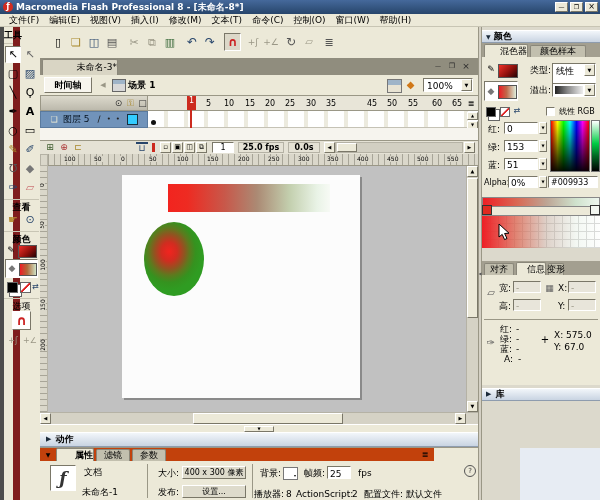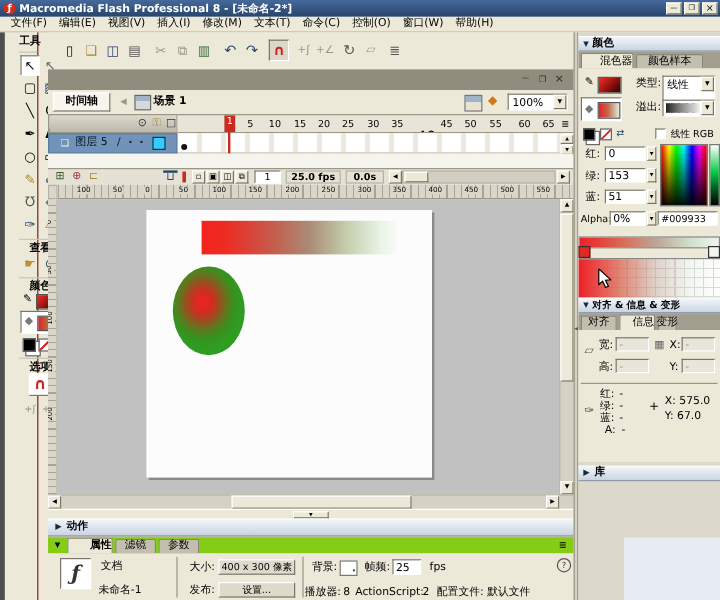--- a/index.html
+++ b/index.html
@@ -21,21 +21,21 @@
   .gray{color:#9a9786}
   .checker{background-image:
       repeating-linear-gradient(0deg,#d8d8d8 0 1px,transparent 1px 8px),
       repeating-linear-gradient(90deg,#d8d8d8 0 1px,transparent 1px 8px);background-color:#fff}
 </style>
 </head>
 <body>
 
 <div class="ab" style="left:0;top:0;width:600px;height:14px;background:linear-gradient(180deg,#45699b,#27456b);display:flex;align-items:center">
   <span class="ico" style="width:10px;height:10px;margin:0 3px;background:#d22b1f;border-radius:50%;color:#fff;font-size:8px;font-weight:bold">ƒ</span>
-  <span style="color:#fff;font-size:9px;font-weight:bold">Macromedia Flash Professional 8 - [未命名-2*]</span>
+  <span style="color:#fff;font-size:9px;font-weight:bold">Macromedia Flash Professional 8 - [未命名-8*]</span>
   <span class="ab btn ico" style="right:32px;top:2px;width:13px;height:10px;font-size:6px">—</span>
   <span class="ab btn ico" style="right:17px;top:2px;width:13px;height:10px;font-size:6px">❐</span>
   <span class="ab btn ico" style="right:2px;top:2px;width:13px;height:10px;font-size:8px">×</span>
 </div>
 
 <div class="ab" style="left:0;top:14px;width:600px;height:13px;background:#ece9d8;border-bottom:1px solid #c8c5b4;display:flex;align-items:center;padding-left:4px;box-sizing:border-box">
   <span class="t" style="padding:0 5px">文件(F)</span>
   <span class="t" style="padding:0 5px">编辑(E)</span>
   <span class="t" style="padding:0 5px">视图(V)</span>
   <span class="t" style="padding:0 5px">插入(I)</span>
@@ -60,21 +60,21 @@
   <span class="ab ico" style="left:144px;top:7px;width:16px;height:16px;font-size:12px;color:#27456b">↶</span>
   <span class="ab ico" style="left:162px;top:7px;width:16px;height:16px;font-size:12px;color:#27456b">↷</span>
   <span class="ab ico press" style="left:184px;top:6px;width:17px;height:18px;font-size:12px;color:#c22;font-weight:bold">∩</span>
   <span class="ab ico gray" style="left:205px;top:7px;width:16px;height:16px;font-size:9px">+ʃ</span>
   <span class="ab ico gray" style="left:223px;top:7px;width:16px;height:16px;font-size:9px">+∠</span>
   <span class="ab ico" style="left:243px;top:7px;width:16px;height:16px;font-size:12px;color:#555">↻</span>
   <span class="ab ico gray" style="left:261px;top:7px;width:16px;height:16px;font-size:10px">▱</span>
   <span class="ab ico" style="left:281px;top:7px;width:16px;height:16px;font-size:11px;color:#555">≣</span>
 </div>
 
-<div class="ab" style="left:16px;top:27px;width:16px;height:473px;background:#ece9d8;border-right:1px solid #7f1d1d;box-sizing:border-box">
+<div class="ab" style="left:4px;top:27px;width:16px;height:473px;background:#ece9d8;border-right:7px solid #7f1d1d;box-sizing:border-box">
   <div class="t" style="text-align:center;font-weight:bold;padding-top:4px;border-bottom:1px solid #c8c5b4;padding-bottom:3px">工具</div>
 
   <span class="ab ico press" style="left:1px;top:19px;width:16px;height:17px;font-size:11px;background:#fff">↖</span>
   <span class="ab ico" style="left:18px;top:19px;width:16px;height:17px;font-size:11px;color:#666">↖</span>
   <span class="ab ico" style="left:1px;top:38px;width:16px;height:17px;font-size:11px">▢</span>
   <span class="ab ico" style="left:18px;top:38px;width:16px;height:17px;font-size:11px;color:#27456b">▨</span>
   <span class="ab ico" style="left:1px;top:57px;width:16px;height:17px;font-size:11px">╲</span>
   <span class="ab ico" style="left:18px;top:57px;width:16px;height:17px;font-size:11px">Ϙ</span>
   <span class="ab ico" style="left:1px;top:76px;width:16px;height:17px;font-size:11px">✒</span>
   <span class="ab ico" style="left:18px;top:76px;width:16px;height:17px;font-size:11px;font-weight:bold">A</span>
@@ -94,27 +94,30 @@
   <div class="ab t" style="left:0;top:204px;width:35px;text-align:center;font-weight:bold;border-top:1px solid #c8c5b4;padding-top:3px">颜色</div>
   <span class="ab ico" style="left:2px;top:217px;width:10px;height:12px;font-size:9px">✎</span>
   <span class="ab" style="left:14px;top:218px;width:17px;height:11px;border:1px solid #555;background:linear-gradient(135deg,#f03028 0%,#90100c 55%,#250404 100%)"></span>
   <div class="ab press" style="left:1px;top:232px;width:33px;height:19px;background:#fff"></div>
   <span class="ab ico" style="left:3px;top:235px;width:10px;height:12px;font-size:9px;color:#777">◆</span>
   <span class="ab" style="left:15px;top:236px;width:16px;height:11px;border:1px solid #555;background:linear-gradient(90deg,#ee1c25 0%,#b06a3a 45%,#cfe2c5 100%)"></span>
   <span class="ab" style="left:3px;top:255px;width:9px;height:9px;background:#000;border:1px solid #666;box-shadow:3px 3px 0 #fff,3px 3px 0 1px #666"></span>
   <span class="ab" style="left:16px;top:255px;width:9px;height:9px;background:linear-gradient(135deg,#fff 42%,#d22 46%,#d22 56%,#fff 60%);border:1px solid #666"></span>
   <span class="ab ico" style="left:27px;top:254px;width:9px;height:11px;font-size:8px;color:#27456b">⇄</span>
 
-  <div class="ab t" style="left:0;top:271px;width:35px;text-align:center;font-weight:bold;border-top:1px solid #c8c5b4;padding-top:3px">选项</div>
+  <div class="ab t" style="left:0;top:271px;width:35px;text-align:center;font-weight:normal;border-top:1px solid #c8c5b4;padding-top:3px">选项</div>
   <span class="ab ico btn" style="left:8px;top:284px;width:19px;height:19px;font-size:13px;font-weight:bold;color:#c22;background:#fff">∩</span>
   <span class="ab ico gray" style="left:1px;top:307px;width:16px;height:14px;font-size:8px">+ʃ</span>
   <span class="ab ico gray" style="left:18px;top:307px;width:16px;height:14px;font-size:8px">+∠</span>
 </div>
 
 <div class="ab" style="left:40px;top:58px;width:438px;height:17px;background:#908d7e">
+  <div class="ab tab-on" style="left:2px;top:1px;width:76px;height:16px;background:#d9d5c4">
+    <span class="t">未命名-3*</span>
+  </div>
   <span class="ab ico" style="right:34px;top:3px;width:12px;height:10px;color:#2a2a2a;font-size:6px">—</span>
   <span class="ab ico" style="right:20px;top:3px;width:12px;height:10px;color:#2a2a2a;font-size:7px">❐</span>
   <span class="ab ico" style="right:6px;top:3px;width:12px;height:10px;color:#2a2a2a;font-size:9px">×</span>
 </div>
 
 <div class="ab" style="left:40px;top:75px;width:438px;height:20px;background:#ece9d8;border-bottom:1px solid #9a9786">
   <div class="ab btn ico" style="left:4px;top:2px;width:48px;height:16px;background:#f7f5ee">
     <span class="t" style="font-weight:bold">时间轴</span>
   </div>
   <span class="ab ico gray" style="left:58px;top:5px;width:10px;height:10px;font-size:7px">◀</span>
@@ -254,21 +257,21 @@
 <div class="ab" style="left:40px;top:424px;width:438px;height:8px;background:#ece9d8;border-top:1px solid #fff">
   <span class="ab btn ico" style="left:204px;top:1px;width:30px;height:6px;font-size:4px">▼</span>
 </div>
 
 <div class="ab hdr" style="left:40px;top:432px;width:438px;height:15px;padding-left:6px;box-sizing:border-box">
   <span class="ico" style="font-size:7px;margin-right:4px">▶</span>
   <span class="t" style="font-weight:bold">动作</span>
 </div>
 
 <div class="ab" style="left:40px;top:447px;width:438px;height:53px;background:#ece9d8;border-top:1px solid #9a9786;box-sizing:border-box">
-  <div class="ab" style="left:0;top:0;width:438px;height:13px;background:#84cc16">
+  <div class="ab" style="left:0;top:0;width:394px;height:13px;background:#c2410c">
     <span class="ab ico" style="left:4px;top:3px;width:8px;height:8px;font-size:6px">▼</span>
     <div class="ab tab-on" style="left:16px;top:0;width:38px;height:13px">
       <span class="t" style="font-weight:bold">属性</span>
     </div>
     <div class="ab tab-off" style="left:56px;top:1px;width:34px;height:12px">
       <span class="t">滤镜</span>
     </div>
     <div class="ab tab-off" style="left:92px;top:1px;width:34px;height:12px">
       <span class="t">参数</span>
     </div>
@@ -391,24 +394,20 @@
     <div class="ab checker" style="left:0;top:158px;width:118px;height:32px;border-top:1px solid #888;
          background-image:linear-gradient(90deg,rgba(238,31,37,1) 0%,rgba(216,106,85,0.8) 30%,rgba(189,165,149,0.5) 55%,rgba(207,226,205,0.25) 80%,rgba(238,246,238,0.08) 100%),
          repeating-linear-gradient(0deg,#d8d8d8 0 1px,transparent 1px 8px),
          repeating-linear-gradient(90deg,#d8d8d8 0 1px,transparent 1px 8px)">
       <svg width="12" height="17" style="position:absolute;left:16px;top:8px">
         <path d="M1,0 L1,13 L4.2,10.4 L6.6,15.6 L9,14.5 L6.6,9.5 L11,9.2 Z" fill="#fff" stroke="#000" stroke-width="1"></path>
       </svg>
     </div>
   </div>
 
-  <div class="ab hdr" style="left:0;top:221px;width:118px;height:13px;padding-left:4px;box-sizing:border-box">
-    <span class="ico" style="font-size:6px;margin-right:3px">▼</span>
-    <span class="t" style="font-weight:bold;font-size:8px">对齐 &amp; 信息 &amp; 变形</span>
-  </div>
   <div class="ab" style="left:0;top:234px;width:118px;height:14px;background:#a39f90">
     <div class="ab tab-off" style="left:2px;top:2px;width:30px;height:12px">
       <span class="t">对齐</span>
     </div>
     <div class="ab tab-on" style="left:34px;top:1px;width:30px;height:13px">
       <span class="t">信息</span>
     </div>
     <div class="ab tab-off" style="left:66px;top:2px;width:16px;height:12px">
       <span class="t">变形</span>
     </div>

